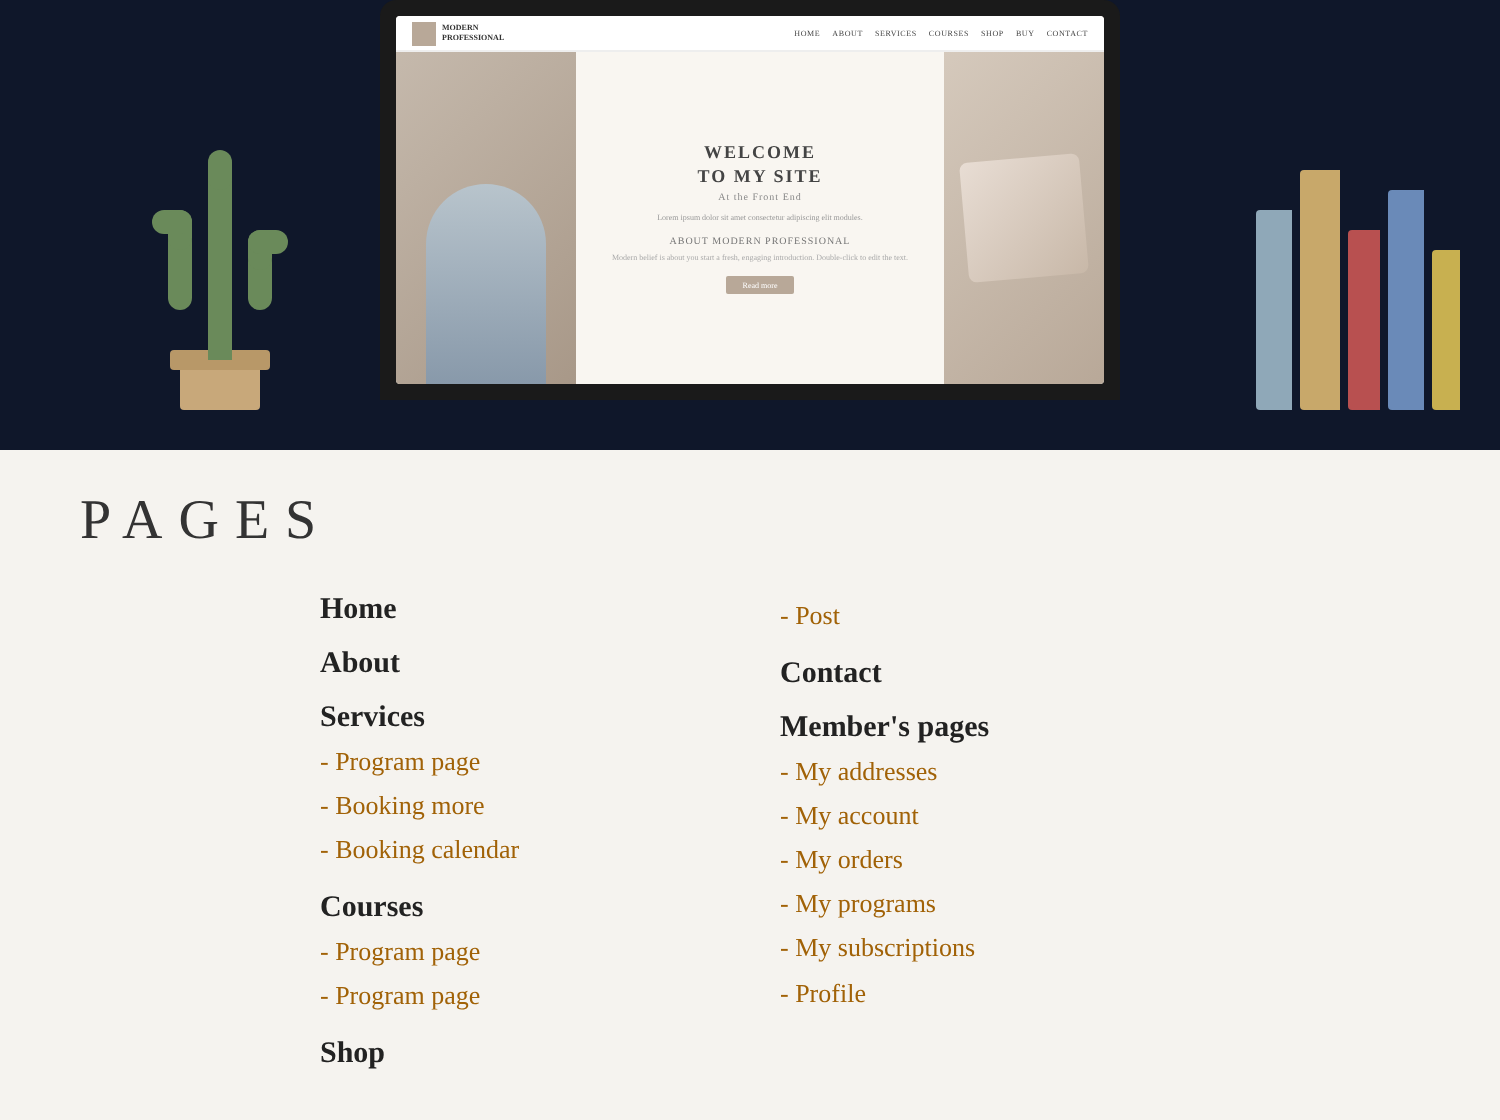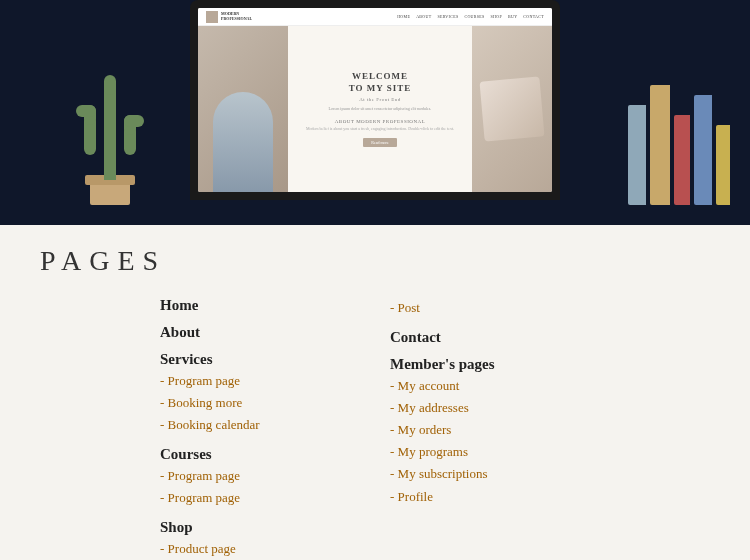--- a/index.html
+++ b/index.html
@@ -354,33 +354,32 @@
       <div class="page-category">Services</div>
       <div class="page-item">- Program page</div>
       <div class="page-item">- Booking more</div>
       <div class="page-item">- Booking calendar</div>
 
       <div class="page-category">Courses</div>
       <div class="page-item">- Program page</div>
       <div class="page-item">- Program page</div>
 
       <div class="page-category">Shop</div>
-      <div class="page-item">- Product page</div>
 
     </div>
 
     <div class="pages-col-right">
 
       <div class="page-item">- Post</div>
 
       <div class="page-category">Contact</div>
 
       <div class="page-category">Member's pages</div>
+      <div class="page-item">- My addresses</div>
       <div class="page-item">- My account</div>
-      <div class="page-item">- My addresses</div>
       <div class="page-item">- My orders</div>
       <div class="page-item">- My programs</div>
       <div class="page-item">- My subscriptions</div>
       <div class="page-item">- Profile</div>
 
     </div>
 
   </div>
 
 </div>

